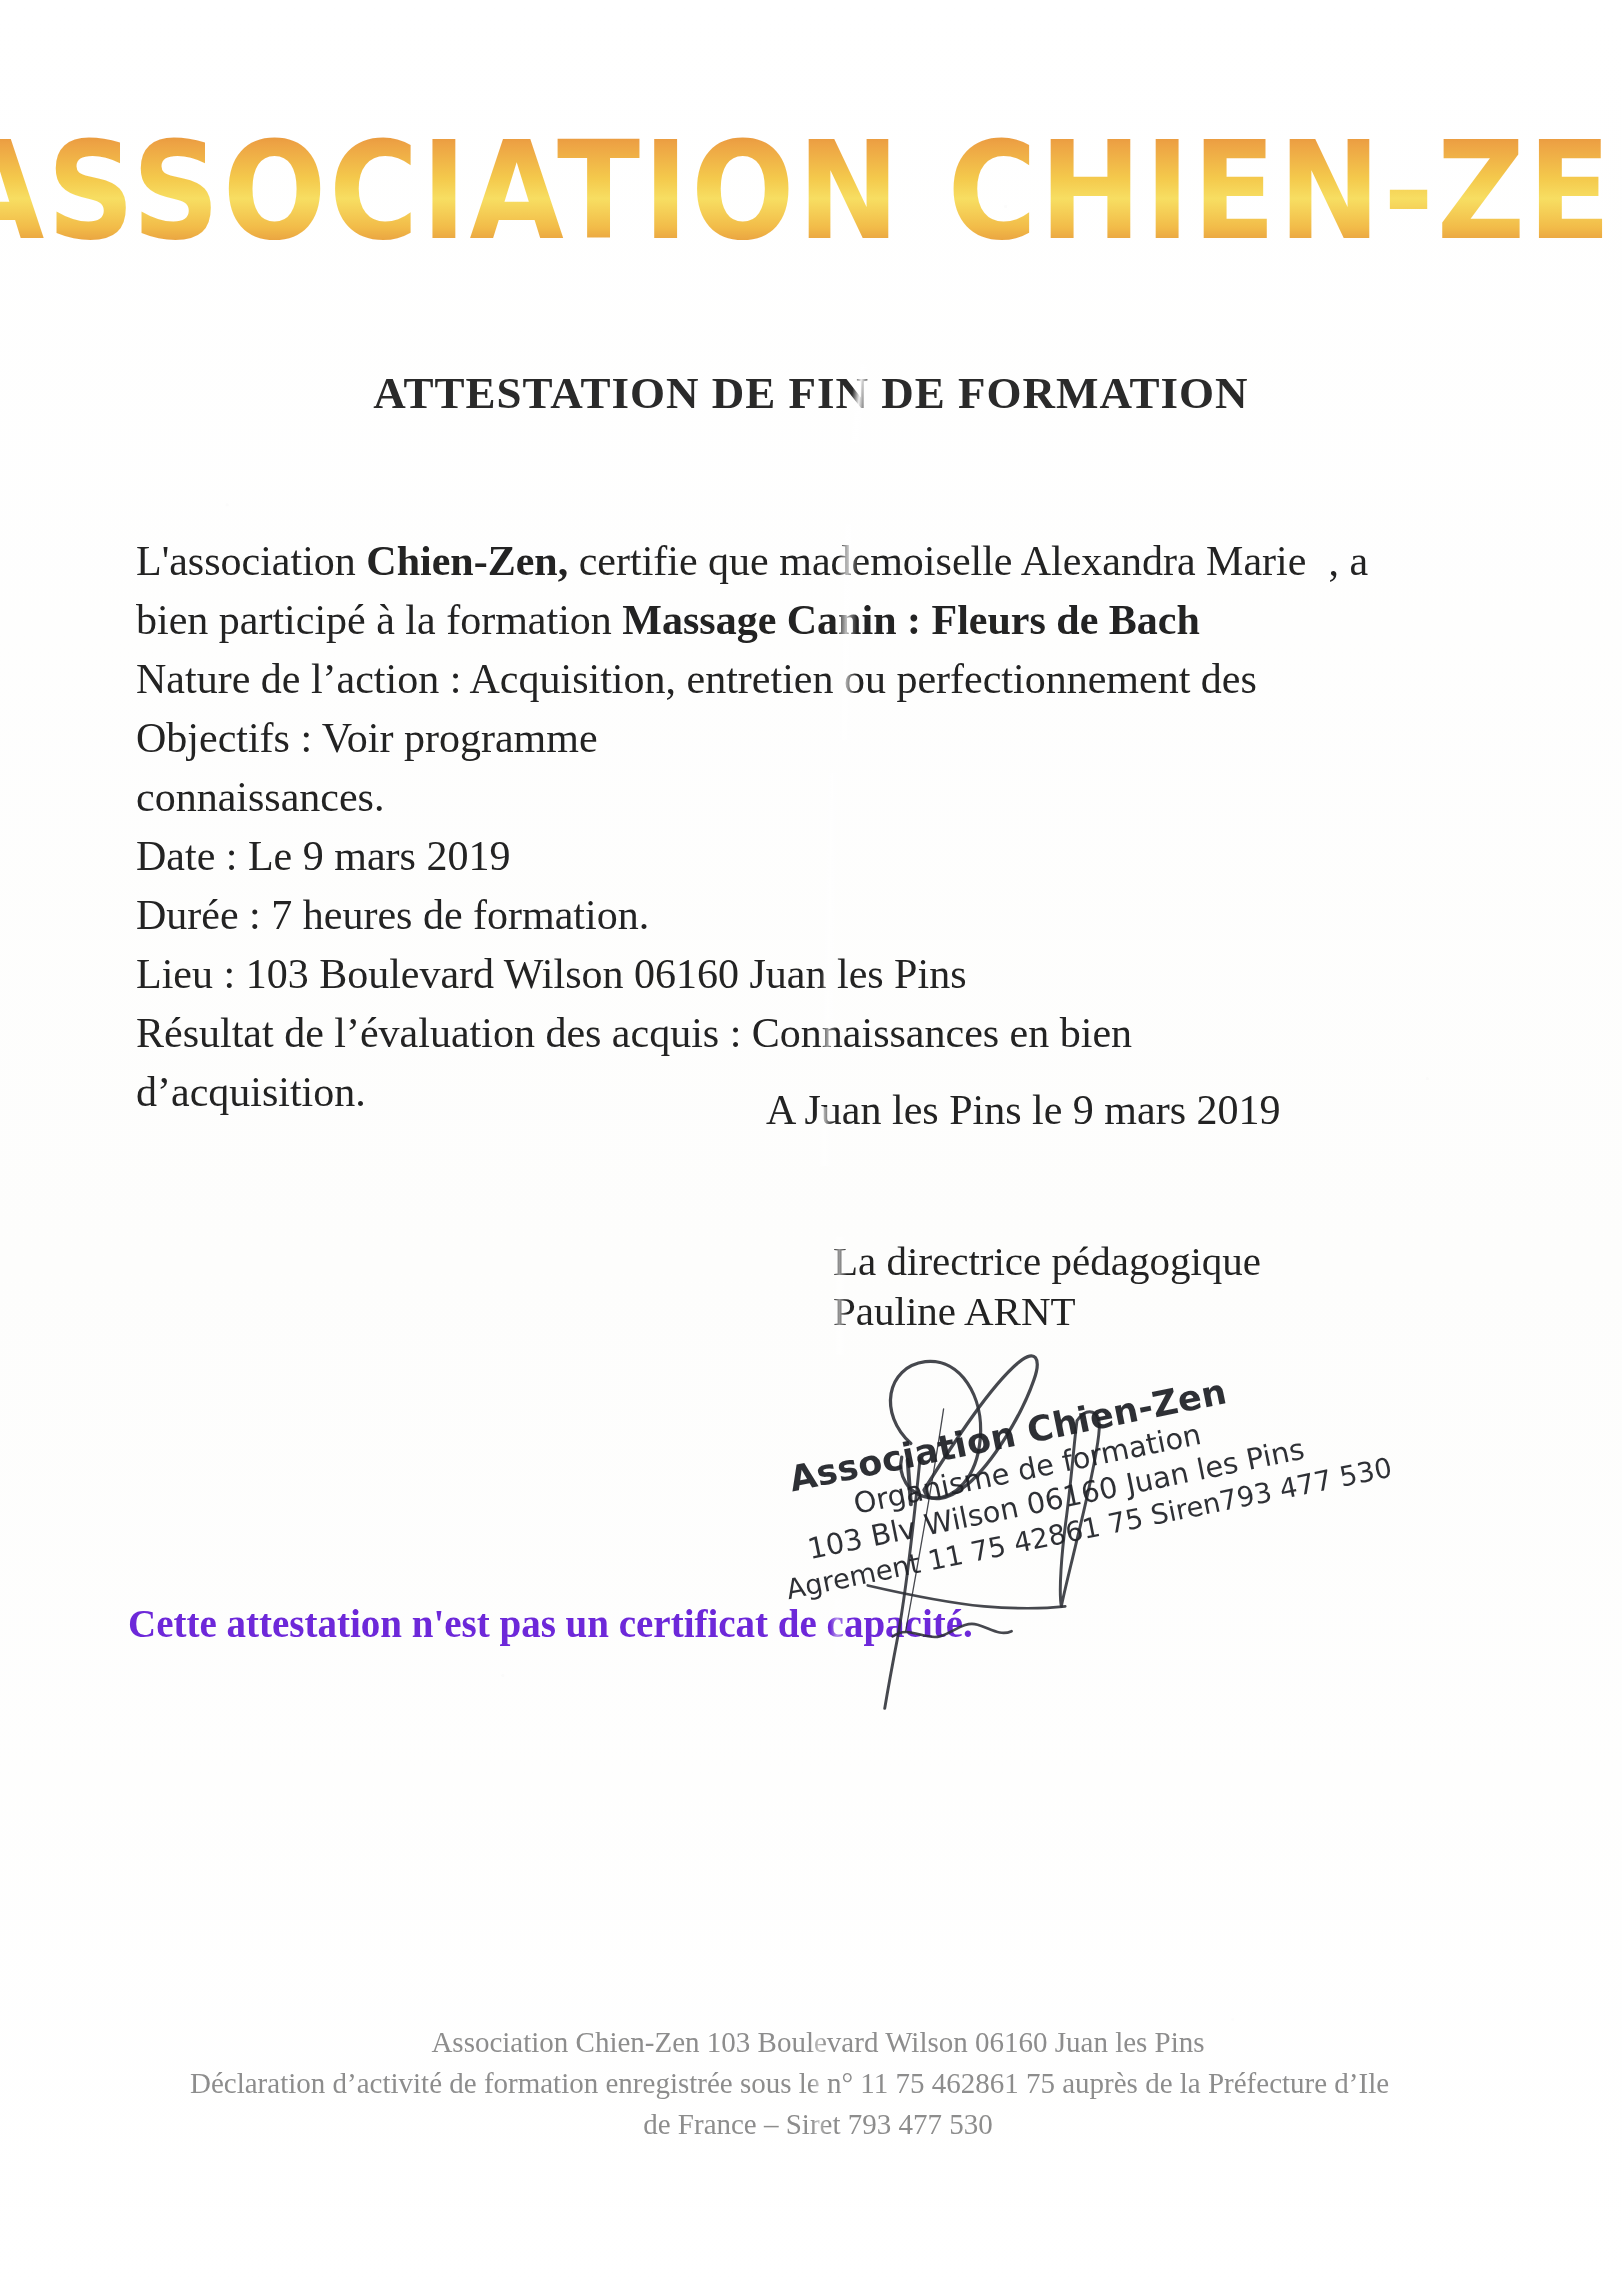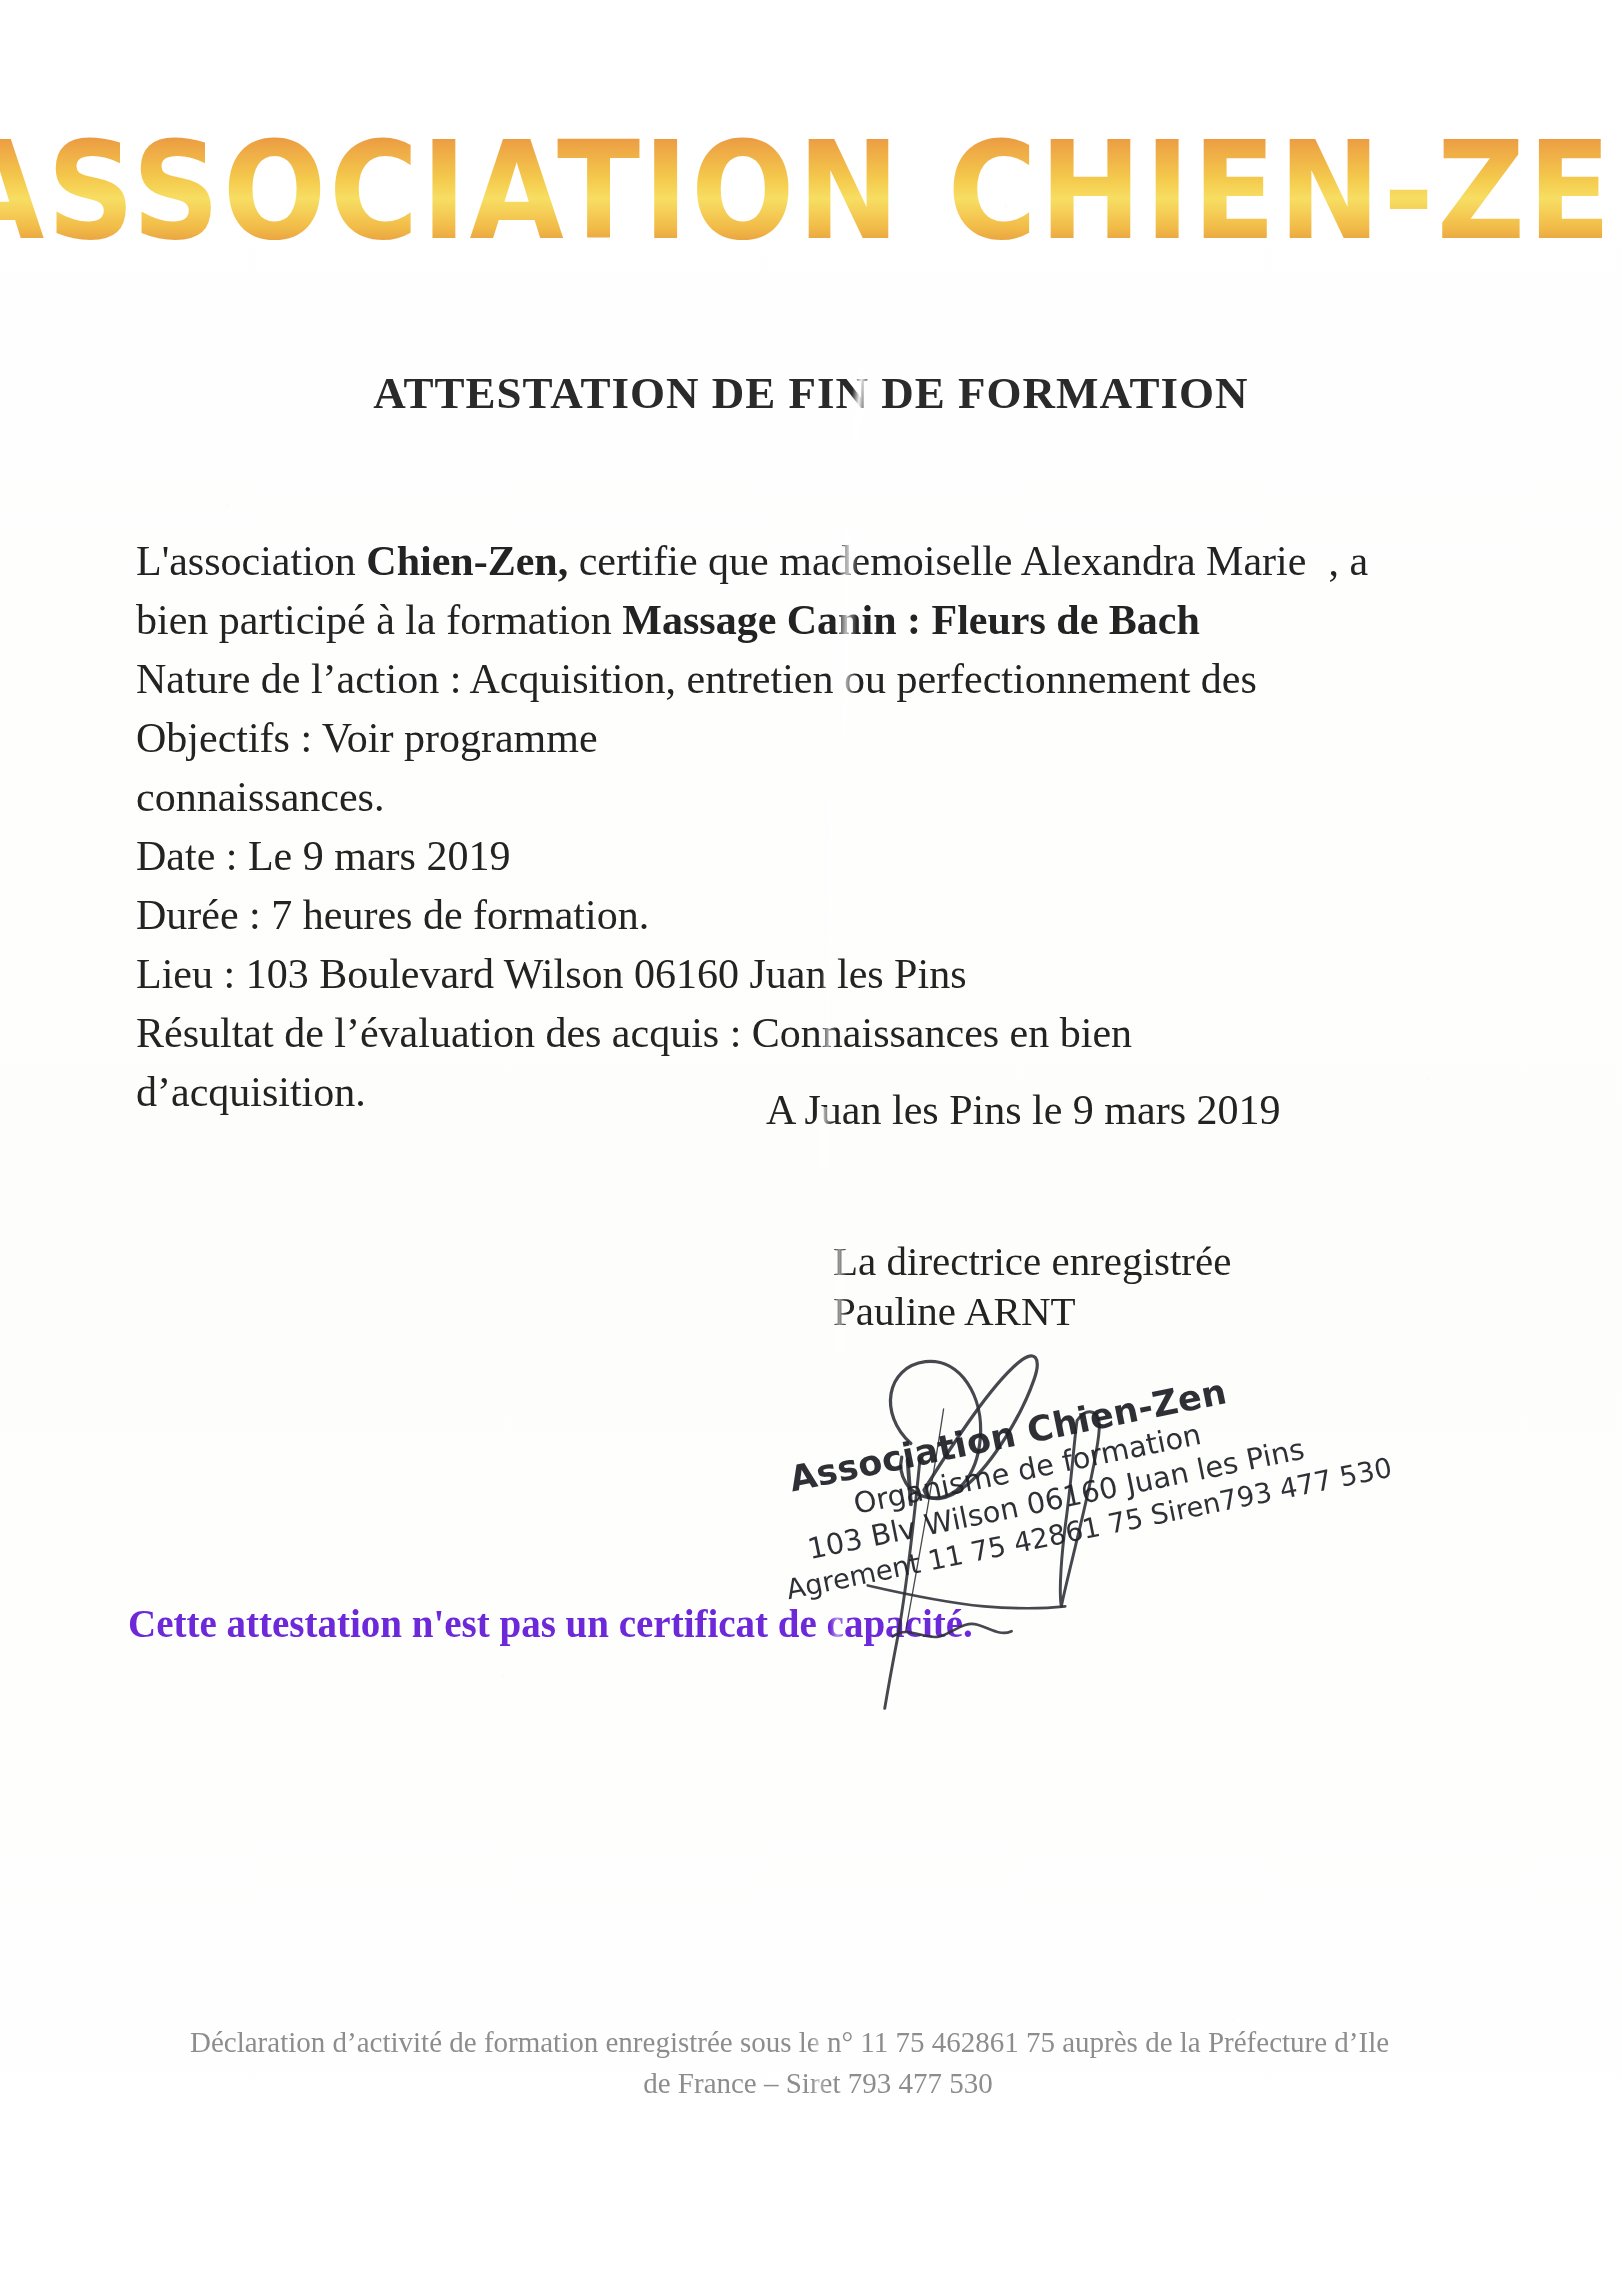--- a/index.html
+++ b/index.html
@@ -214,21 +214,21 @@
     <p>Date : Le 9 mars 2019</p>
     <p>Durée : 7 heures de formation.</p>
     <p>Lieu :  103 Boulevard Wilson 06160 Juan les Pins</p>
     <p>Résultat de l’évaluation des acquis : Connaissances en bien</p>
     <p>d’acquisition.</p>
   </div>
 
   <div id="place-date">A Juan les Pins le 9 mars 2019</div>
 
   <div id="sig-block">
-    <div>La directrice enregistrée</div>
+    <div>La directrice pédagogique</div>
     <div>Pauline ARNT</div>
   </div>
 
   <svg id="signature-mark" viewBox="0 0 540 610">
 
     <path d="M146 175
              C 96 130, 108 58, 168 50
              C 222 44, 258 104, 252 168
              C 247 226, 214 262, 176 258
              C 140 254, 126 222, 132 196" stroke-width="5"></path>
@@ -267,20 +267,21 @@
   <div id="stamp">
     <div class="s1">Association Chien-Zen</div>
     <div class="s2">Organisme de formation</div>
     <div class="s3">103 Blv Wilson 06160 Juan les Pins</div>
     <div class="s4">Agrement 11 75 42861 75 Siren793 477 530</div>
   </div>
 
   <div id="disclaimer">Cette attestation n'est pas un certificat de capacité.</div>
 
   <div id="footer">
+    <p class="f1">Association Chien-Zen 103 Boulevard Wilson 06160 Juan les Pins</p>
     <p class="f2">Déclaration d’activité de formation enregistrée sous le n° 11 75 462861 75 auprès de la Préfecture d’Ile</p>
     <p class="f3">de France – Siret 793 477 530</p>
   </div>
 
   <div class="streak" style="left:851px; top:364px; width:17px; height:79px; transform:rotate(6deg);"></div>
   <div class="streak" style="left:837px; top:524px; width:19.6px; height:216px; transform:rotate(1deg); opacity:0.75;"></div>
   <div class="streak" style="left:822px; top:773px; width:17px; height:275px; transform:rotate(1deg); opacity:0.6;"></div>
   <div class="streak" style="left:817px; top:1107px; width:15.7px; height:59px; opacity:0.7;"></div>
   <div class="streak" style="left:833px; top:1237px; width:14.4px; height:118px; opacity:0.6;"></div>
   <div class="streak" style="left:830px; top:1598px; width:15.7px; height:59px; opacity:0.55;"></div>

